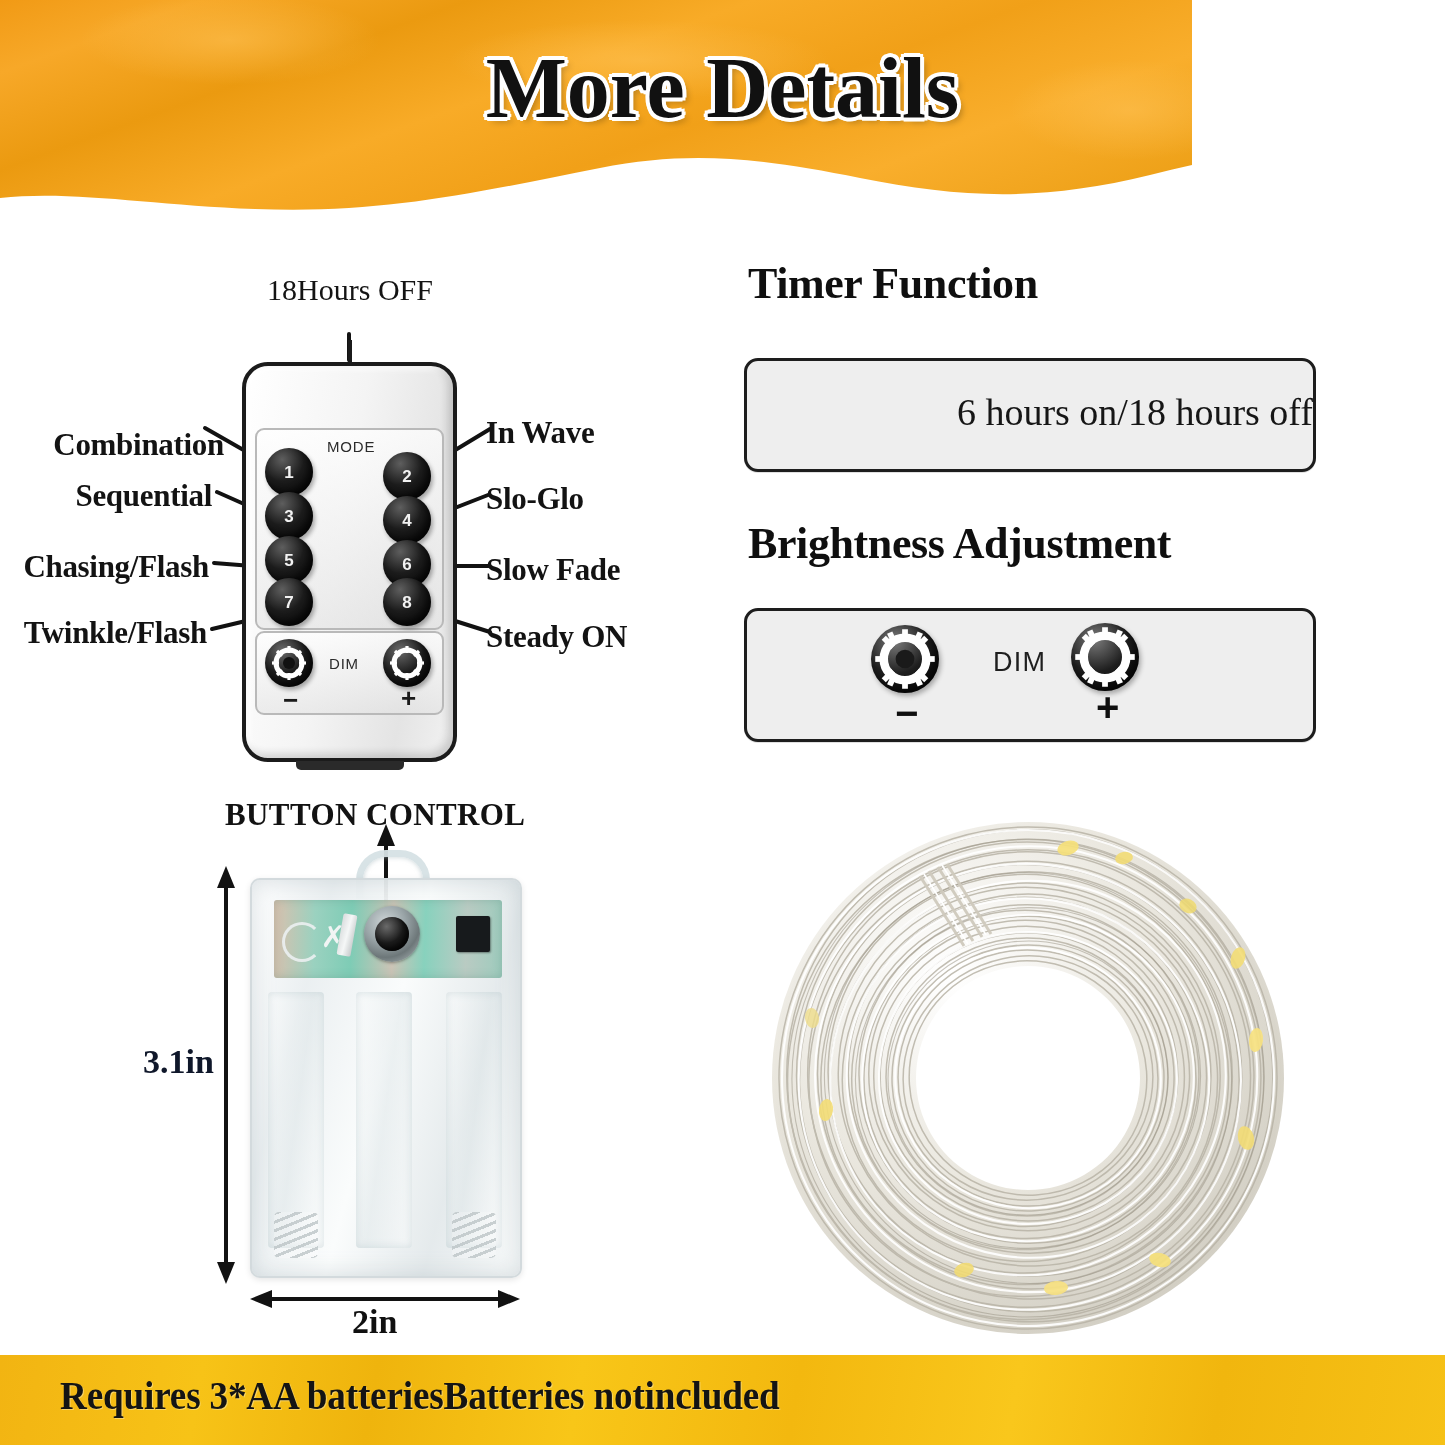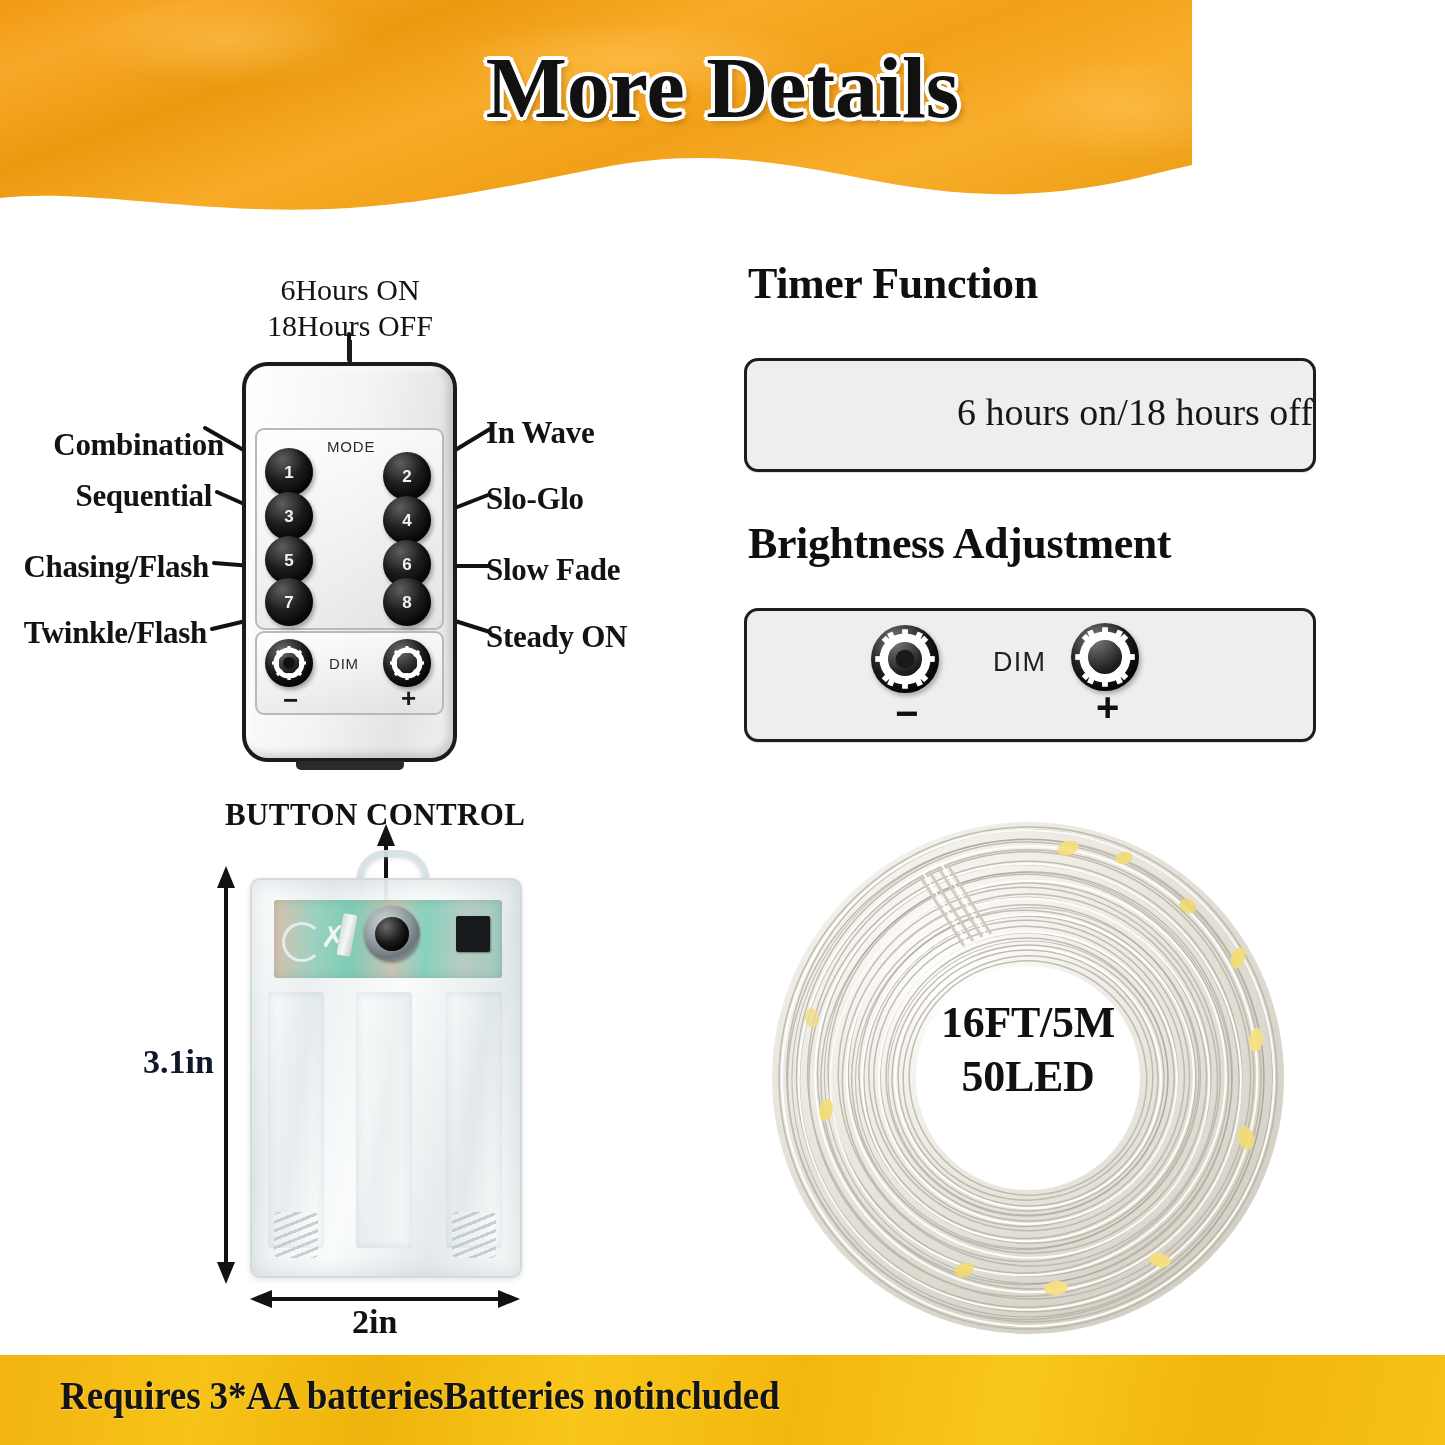--- a/index.html
+++ b/index.html
@@ -456,21 +456,20 @@
     <line x1="452" y1="509" x2="488" y2="495"></line>
     <line x1="452" y1="566" x2="489" y2="566"></line>
     <line x1="452" y1="620" x2="490" y2="632"></line>
 
     <line x1="386" y1="940" x2="386" y2="836"></line>
     <polygon points="386,824 377,846 395,846" fill="#121212" stroke="none"></polygon>
   </g>
 </svg>
 
 <div class="abs timer-caption" style="left:230px; top:272px; width:240px;">
-  <div>6Hours ON</div>
   <div>18Hours OFF</div>
 </div>
 
 <div class="abs callout-label left" style="left:0px; top:427px; width:200px;padding-left:24px;">Combination</div>
 <div class="abs callout-label left" style="left:0px; top:478px; width:212px;">Sequential</div>
 <div class="abs callout-label left" style="left:0px; top:549px; width:209px;">Chasing/Flash</div>
 <div class="abs callout-label left" style="left:0px; top:615px; width:207px;">Twinkle/Flash</div>
 
 <div class="abs callout-label right" style="left:486px; top:415px;">In Wave</div>
 <div class="abs callout-label right" style="left:486px; top:481px;">Slo-Glo</div>
@@ -717,20 +716,16 @@
         <ellipse cx="392" cy="442" rx="11" ry="7" fill="#f5e07a" opacity="0.92" transform="rotate(14 392 442)"></ellipse>
         <ellipse cx="288" cy="470" rx="12" ry="7" fill="#f6e181" opacity="0.93" transform="rotate(-6 288 470)"></ellipse>
         <ellipse cx="196" cy="452" rx="10" ry="7" fill="#f1db71" opacity="0.88" transform="rotate(-18 196 452)"></ellipse>
         <ellipse cx="58" cy="292" rx="7" ry="11" fill="#f3dd76" opacity="0.9" transform="rotate(8 58 292)"></ellipse>
         <ellipse cx="44" cy="200" rx="7" ry="10" fill="#eedc8a" opacity="0.8" transform="rotate(-8 44 200)"></ellipse>
         <ellipse cx="420" cy="88" rx="9" ry="7" fill="#efd96f" opacity="0.85" transform="rotate(26 420 88)"></ellipse>
       </g>
     </g>
   </svg>
 
-  <div id="coil-label">
-    <div>16FT/5M</div>
-    <div>50LED</div>
-  </div>
 </div>
 
 <div id="footer-banner"></div>
 <div id="footer-text">Requires 3*AA batteriesBatteries notincluded</div>
 
 </body></html>

